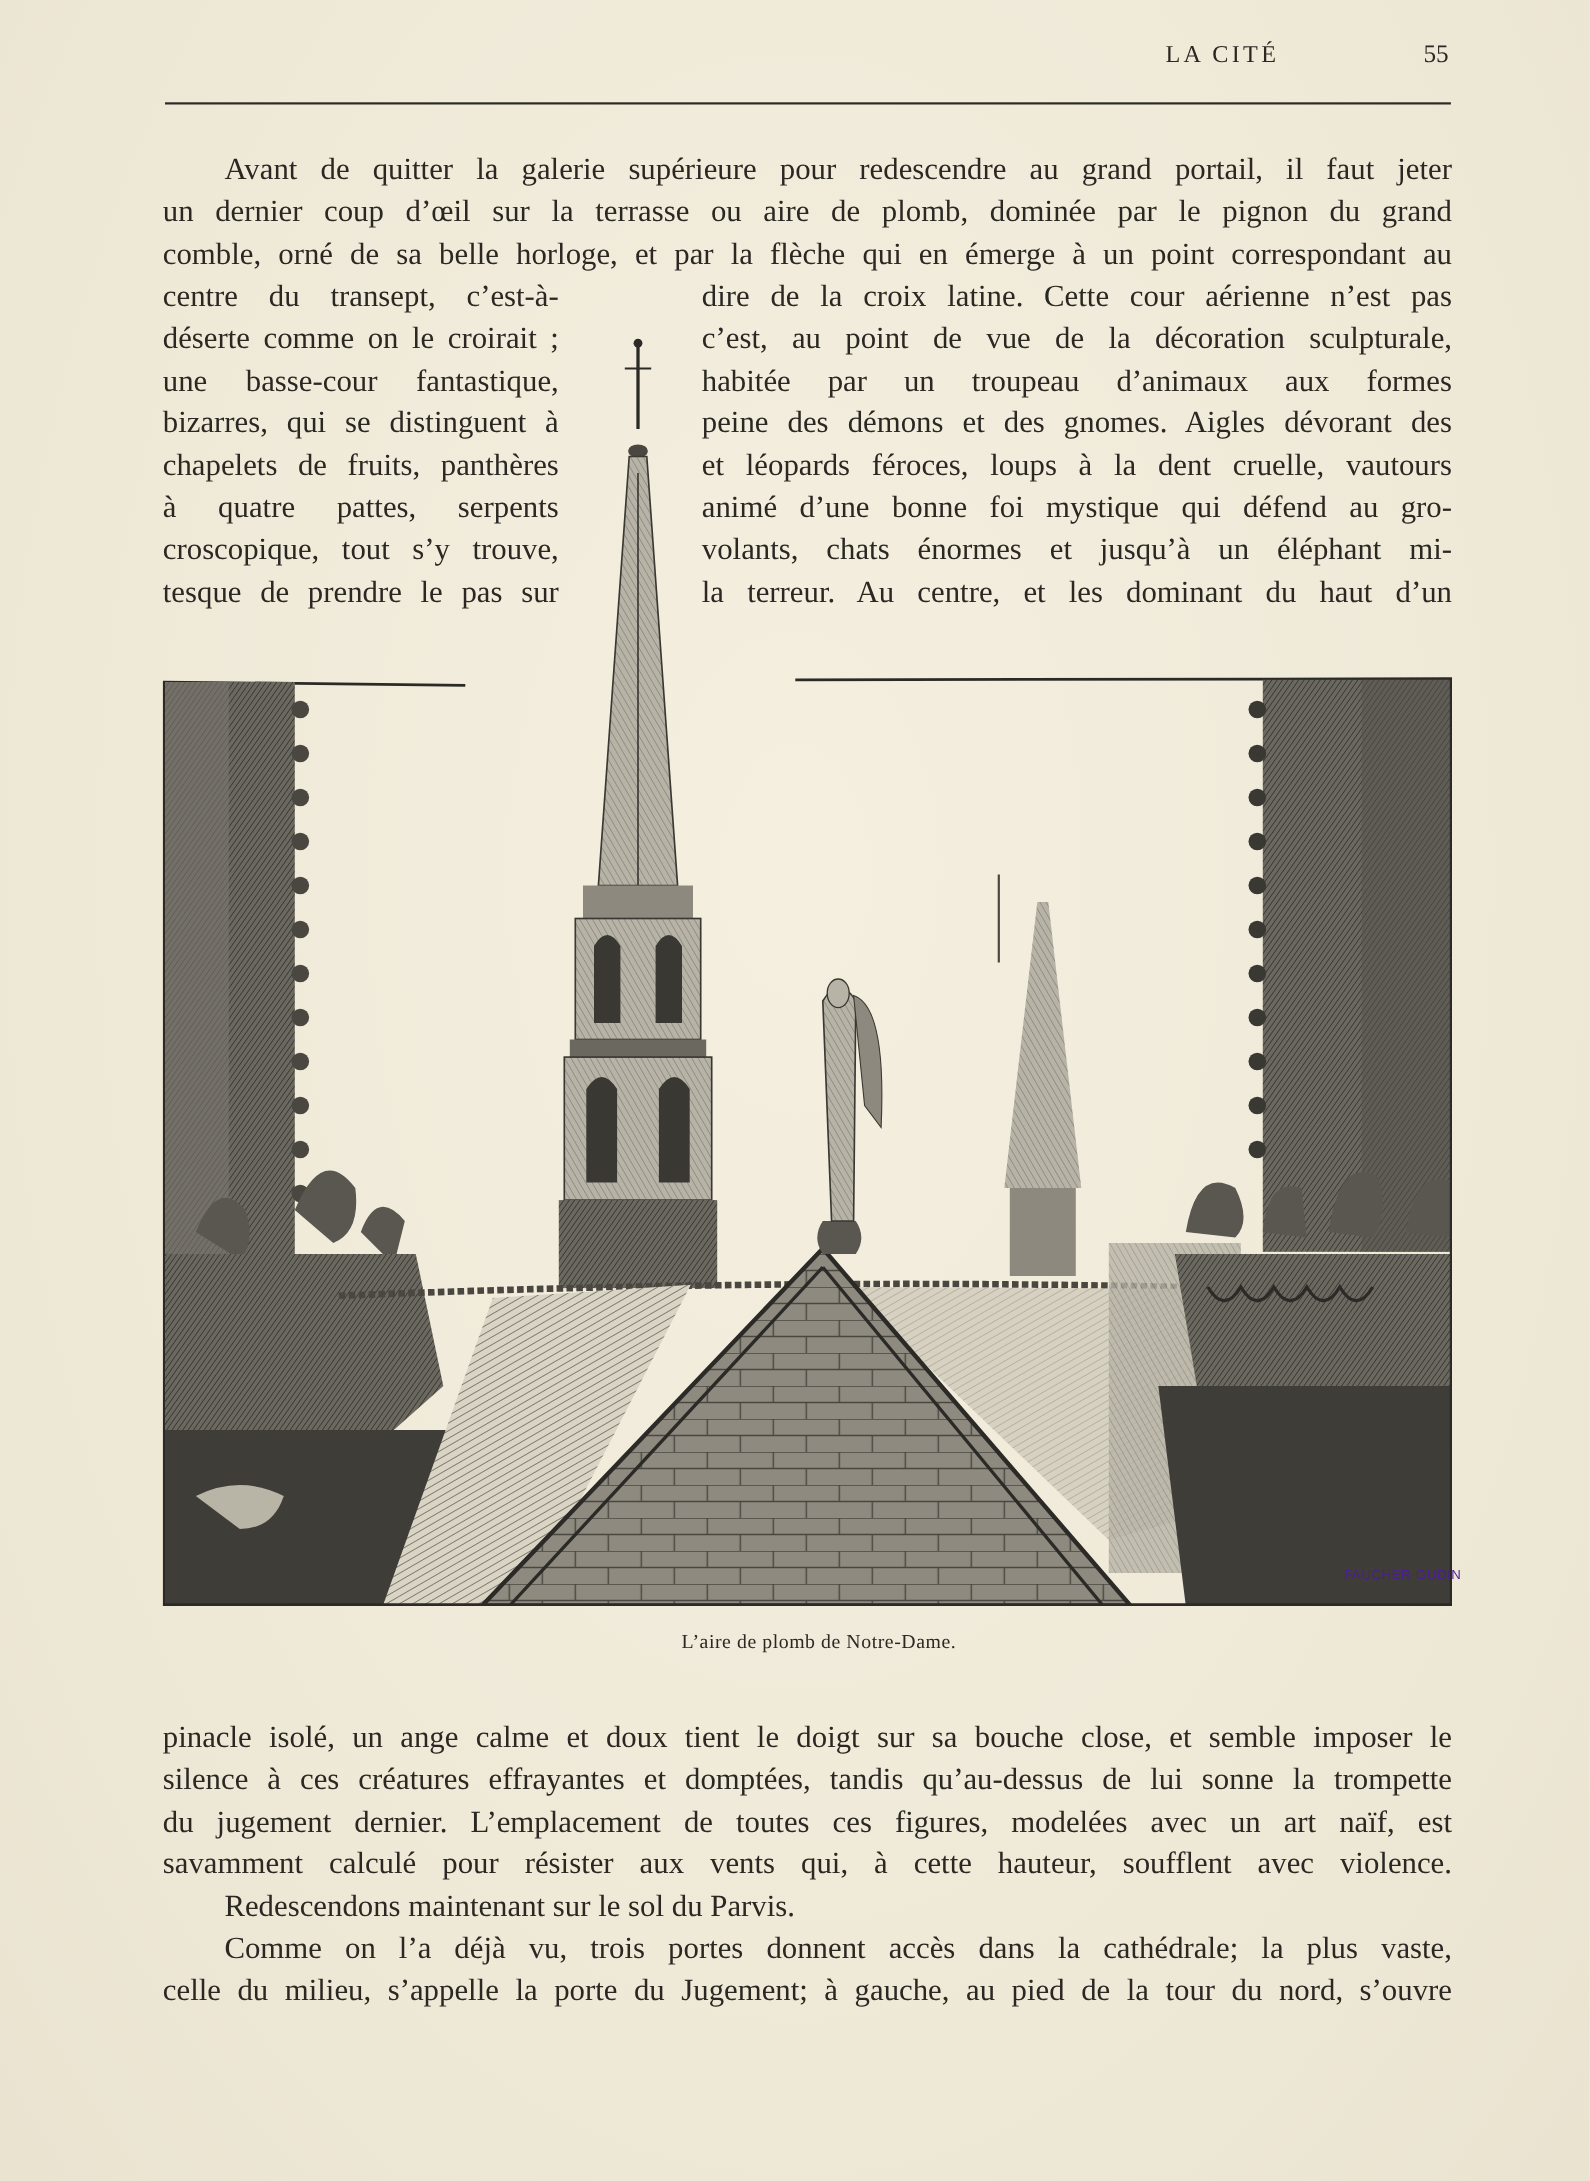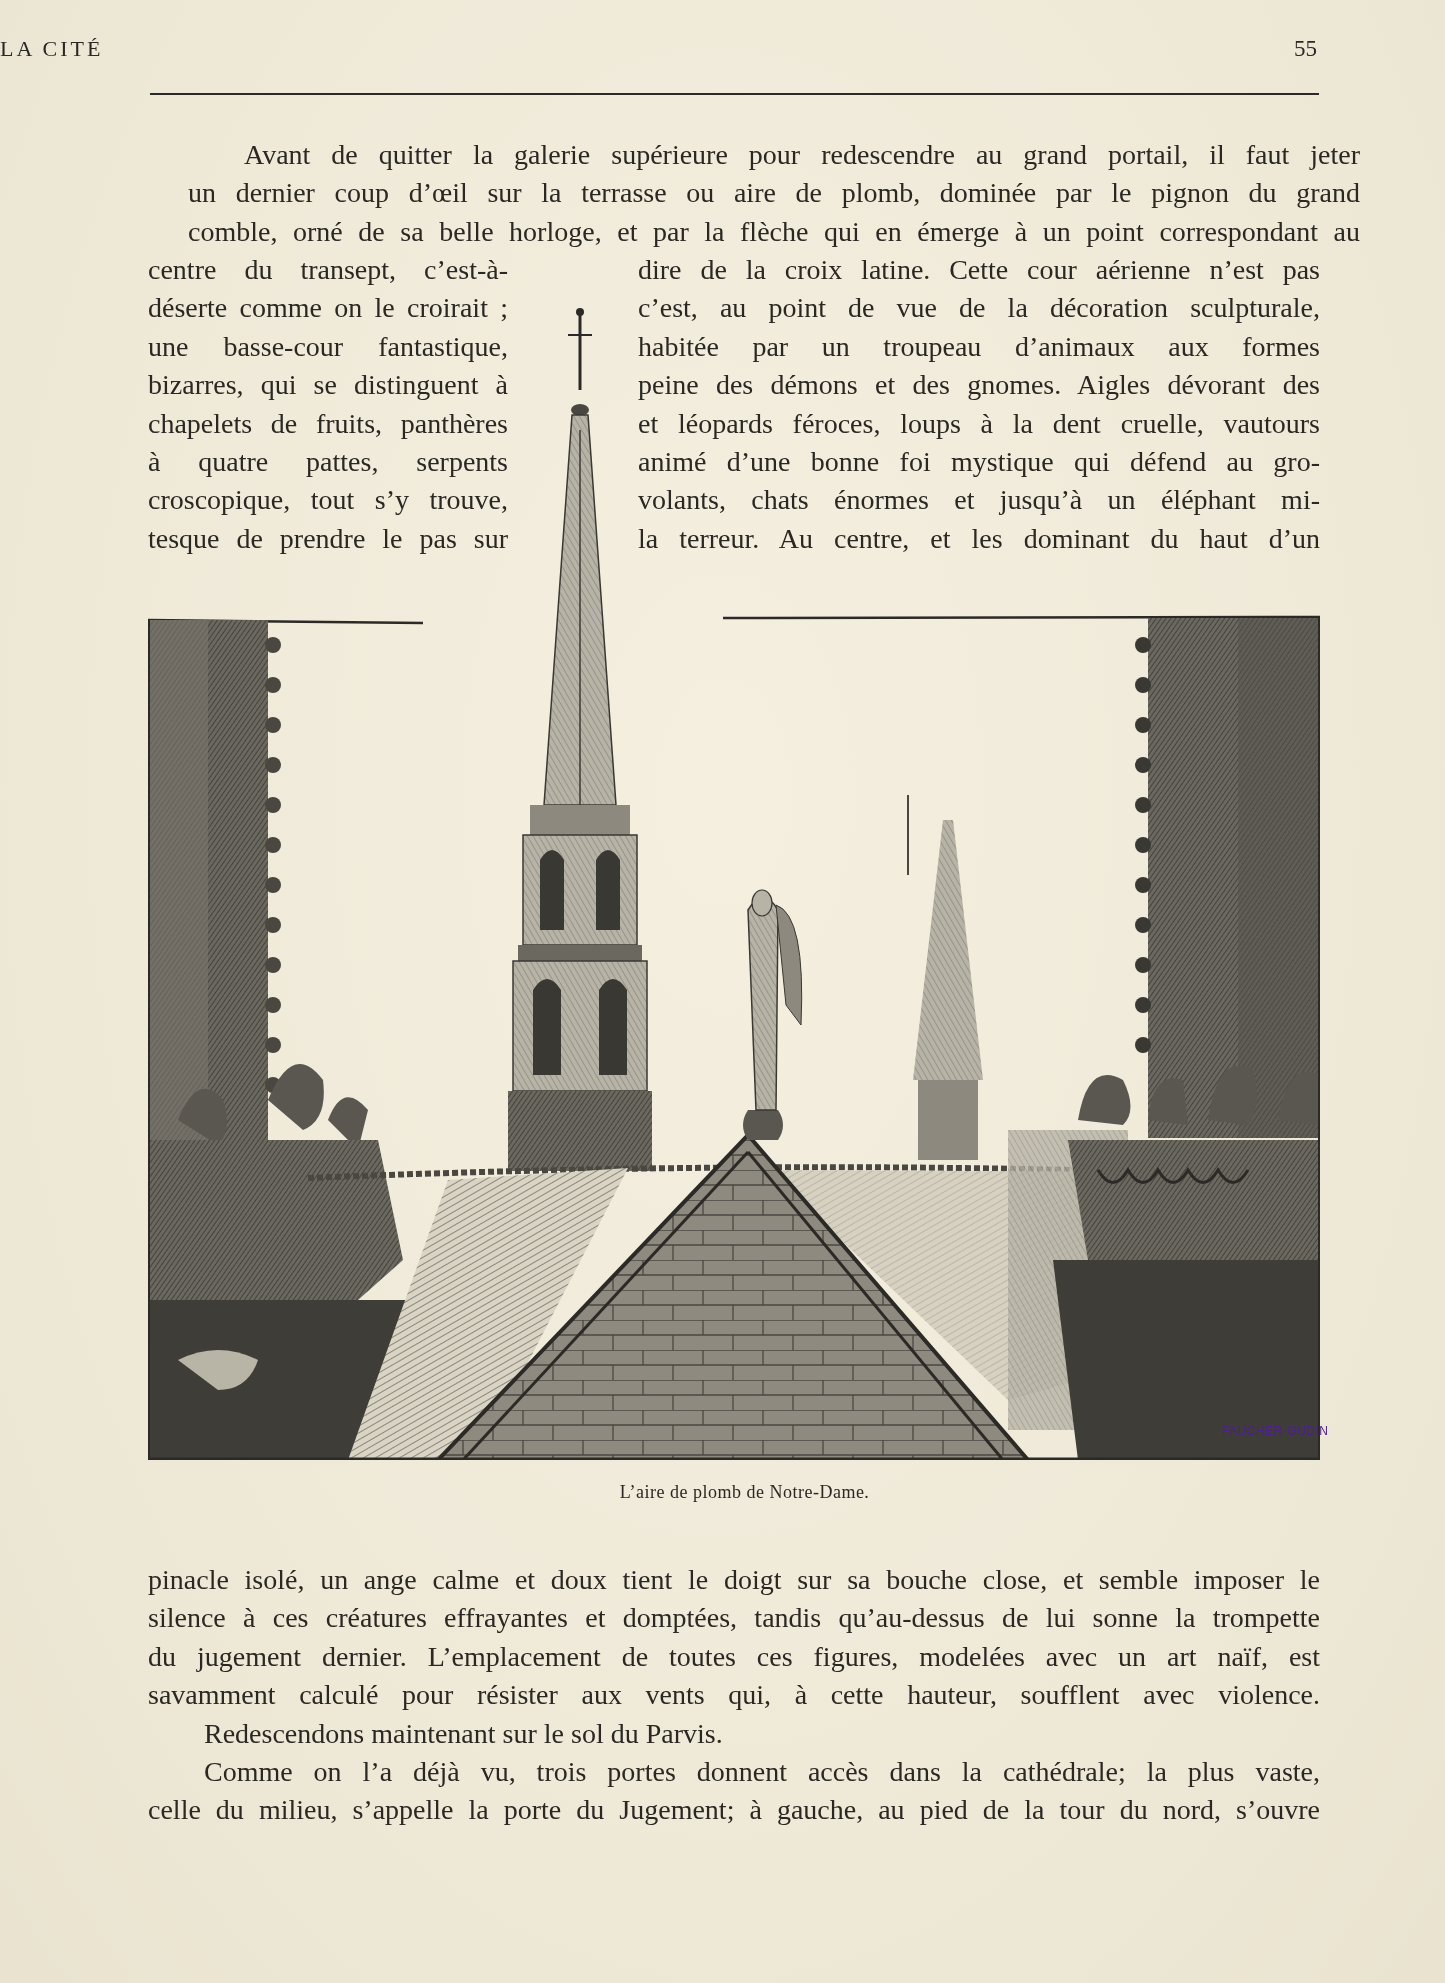--- a/index.html
+++ b/index.html
@@ -7,33 +7,33 @@
     width: 1445px; height: 1983px; position: relative; overflow: hidden;
     background: #f1ecdc;
     background-image: radial-gradient(ellipse at 50% 40%, #f4efdf 0%, #efe9d8 60%, #e9e3d0 100%);
     font-family: "Liberation Serif", "DejaVu Serif", serif;
     color: #2b2823;
   }
   .running-head {
     position: absolute; top: 36px; left: 0; width: 1445px; height: 30px;
     font-size: 22px; letter-spacing: 3px;
   }
-  .running-title { position: absolute; left: 0; width: 1163px; text-align: left; top: 0; }
+  .running-title { position: absolute; left: 0; width: 1163px; text-align: right; top: 0; }
   .folio { position: absolute; right: 128px; top: 0; font-size: 23px; letter-spacing: 0; margin-left: 38px; }
   .head-rule {
     position: absolute; top: 93px; left: 150px; width: 1169px; height: 2px; background: #2c2a26;
   }
   .para {
     position: absolute; font-size: 28px; line-height: 38.4px;
     text-align: justify; text-align-last: justify;
   }
   .line { display: block; white-space: nowrap; height: 38.4px; text-align: justify; text-align-last: justify; }
   .line.indent { padding-left: 56px; }
   .line.last { text-align-last: left; }
-  #intro { top: 136px; left: 148px; width: 1172px; margin-left: 40px; }
+  #intro { top: 136px; left: 148px; width: 1172px; }
   #col-left { top: 251px; left: 148px; width: 360px; }
   #col-right { top: 251px; left: 638px; width: 682px; }
   #bottom { top: 1561px; left: 148px; width: 1172px; }
 
   .figure { position: absolute; left: 148px; top: 300px; width: 1172px; height: 1160px; }
   .caption {
     position: absolute; top: 1482px; left: 0; width: 1445px; text-align: center;
     font-size: 18px; letter-spacing: 0.5px; font-family: "Liberation Serif", serif; margin-left: 22px;
   }
   .signature {

